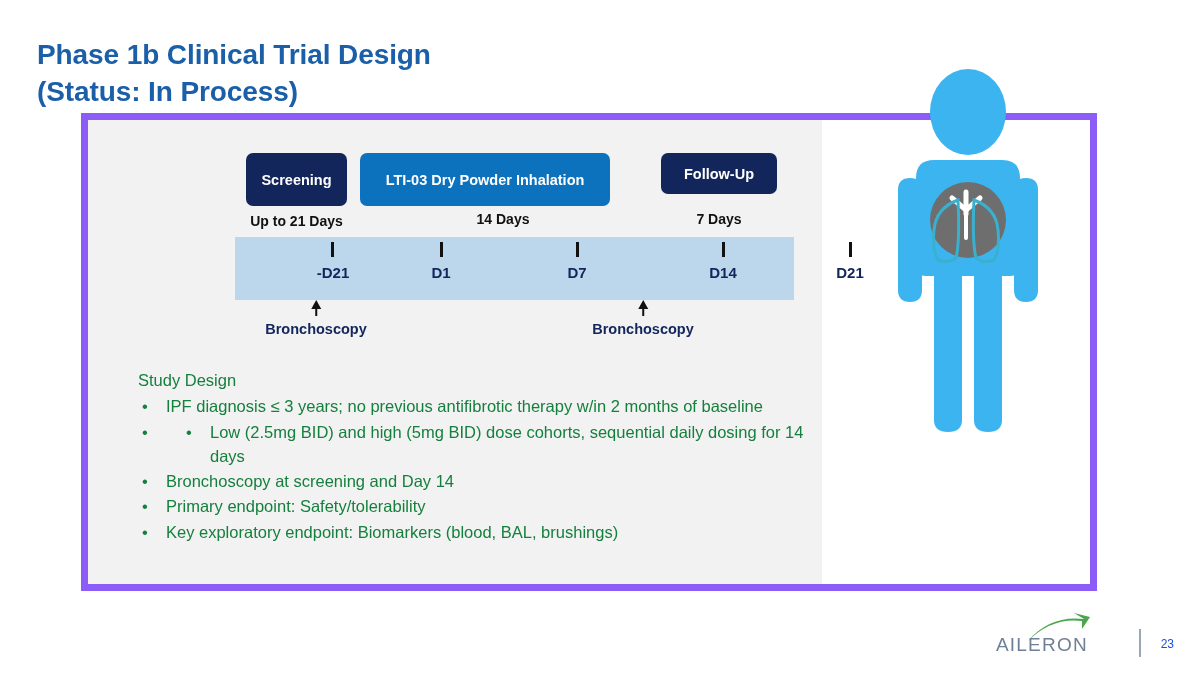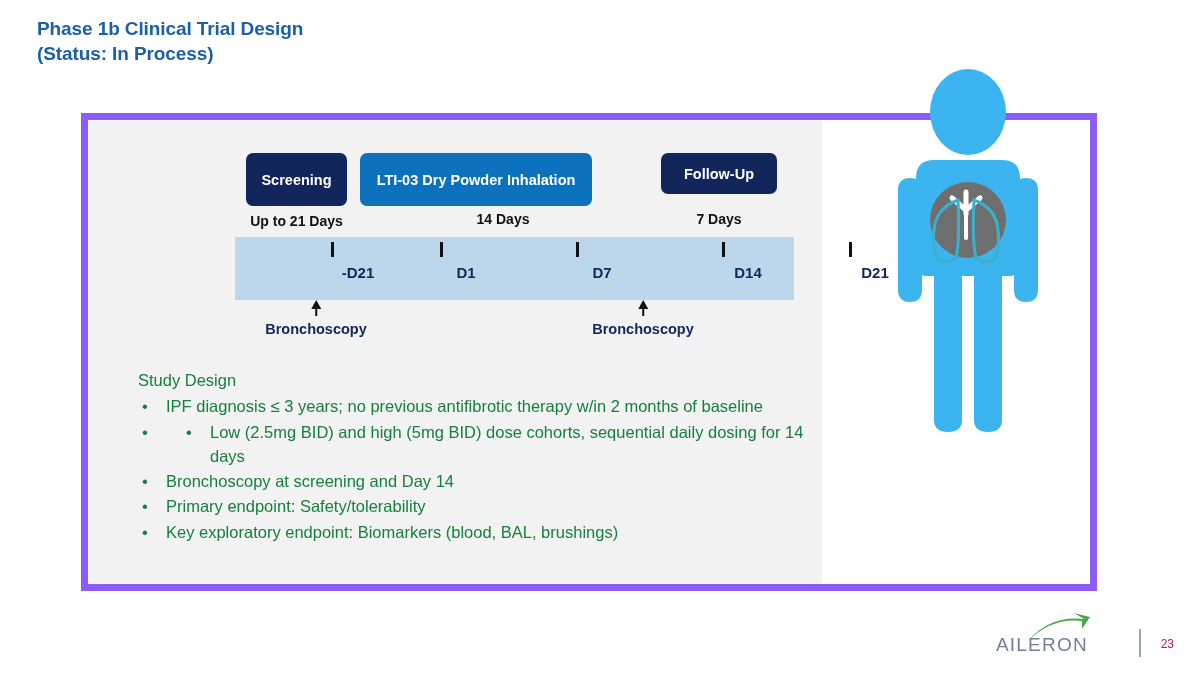--- a/index.html
+++ b/index.html
@@ -3,63 +3,63 @@
 <meta charset="utf-8">
 <style>
   html,body{margin:0;padding:0;}
   body{
     width:1200px;height:675px;background:#ffffff;
     font-family:"Liberation Sans",sans-serif;
     position:relative;overflow:hidden;
   }
   
   #slide-title{
-    position:absolute;left:37px;top:16px;
-    font-size:19px;line-height:1.33;font-weight:bold;
+    position:absolute;left:37px;top:36px;
+    font-size:28px;line-height:1.33;font-weight:bold;
     color:#1b5fa8;letter-spacing:-0.1px;white-space:pre-line;
   }
   
   #content-frame{
     position:absolute;left:81px;top:113px;width:1016px;height:478px;
     border:7px solid #8b5cf6;background:#f2f2f2;box-sizing:border-box;
   }
   #right-panel{
     position:absolute;right:0;top:0;width:268px;height:100%;
     background:#ffffff;
   }
   
   .phase-box{
     position:absolute;border-radius:7px;color:#ffffff;
     font-size:14.5px;font-weight:bold;
     display:flex;align-items:center;justify-content:center;
     text-align:center;
   }
   #phase-screening{left:158px;top:33px;width:101px;height:53px;background:#12265c;}
-  #phase-treatment{left:272px;top:33px;width:232px;height:53px;background:#0d72bd;}
+  #phase-treatment{left:272px;top:33px;width:250px;height:53px;background:#0d72bd;}
   #phase-followup{left:573px;top:33px;width:116px;height:41px;background:#12265c;}
 
   .phase-dur{
     position:absolute;font-size:14px;font-weight:bold;color:#111111;
     text-align:center;
   }
   #dur-screening{left:140px;top:93px;width:137px;}
   #dur-treatment{left:340px;top:91px;width:150px;}
   #dur-followup{left:578px;top:91px;width:106px;}
 
   
   #timeline-bar{
     position:absolute;left:147px;top:117px;width:559px;height:63px;
     background:#bcd7ec;
   }
   .tick{
     position:absolute;top:5px;width:3px;height:15px;background:#111111;
   }
   .day-label{
     position:absolute;top:27px;font-size:15px;font-weight:bold;color:#12265c;
-    transform:translateX(-50%);white-space:nowrap;margin-left:25px;
+    transform:translateX(-50%);white-space:nowrap;
   }
   #visits-label{
     position:absolute;left:47px;top:123px;width:92px;
     font-size:14.5px;font-weight:bold;color:#12265c;line-height:1.45;
     white-space:pre-line;
   }
   
   .bronch-group{position:absolute;top:180px;transform:translateX(-50%);text-align:right;}
   .bronch-arrow{
     width:0;height:0;margin:0 auto;
@@ -90,21 +90,21 @@
   }
   #logo-wrap{
     position:absolute;right:82px;bottom:20px;
     display:flex;align-items:flex-end;
   }
   #footer-divider{
     position:absolute;right:59px;bottom:18px;width:2px;height:28px;background:#9aa7b5;
   }
   #page-number{
     position:absolute;right:26px;bottom:24px;
-    font-size:12px;color:#be185d;
+    font-size:12px;color:#1d4ed8;
   }
 </style>
 </head>
 <body>
 
 <div id="slide-title">Phase 1b Clinical Trial Design
 (Status: In Process)</div>
 
 <div id="content-frame">
 

